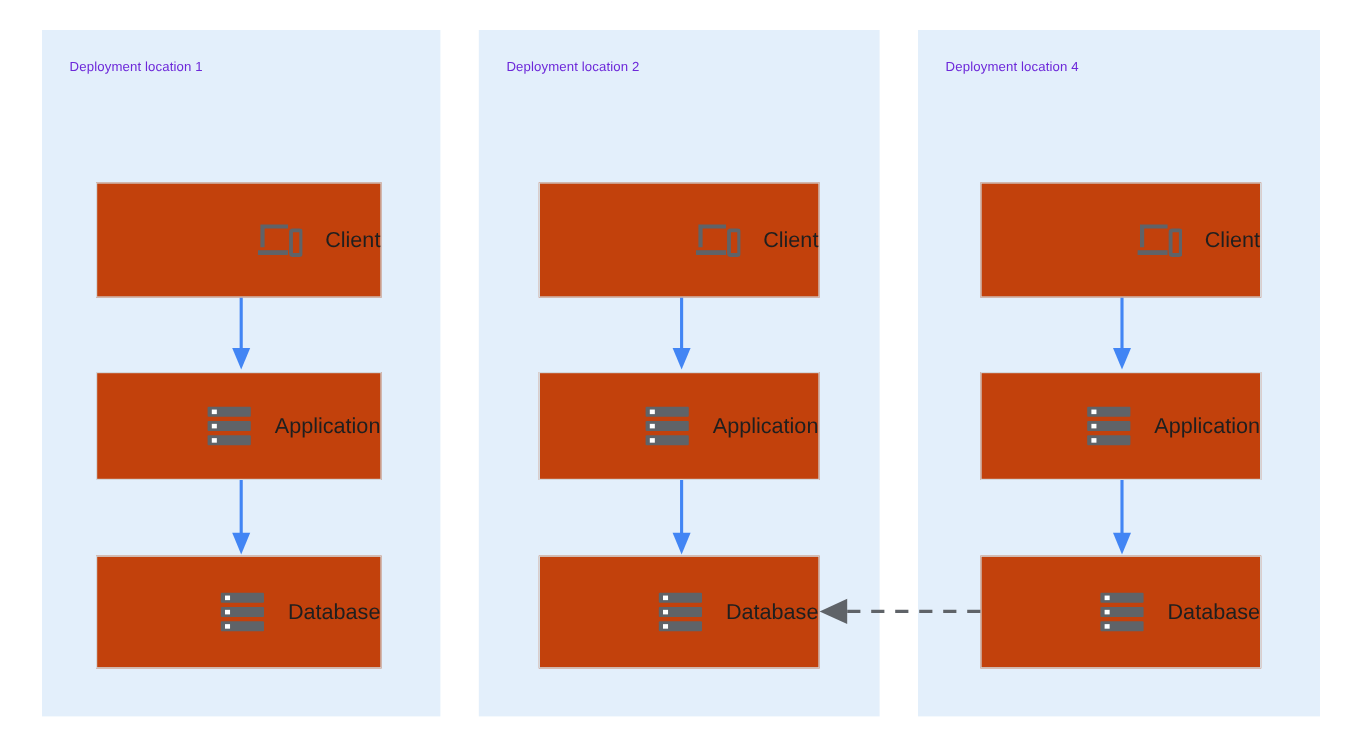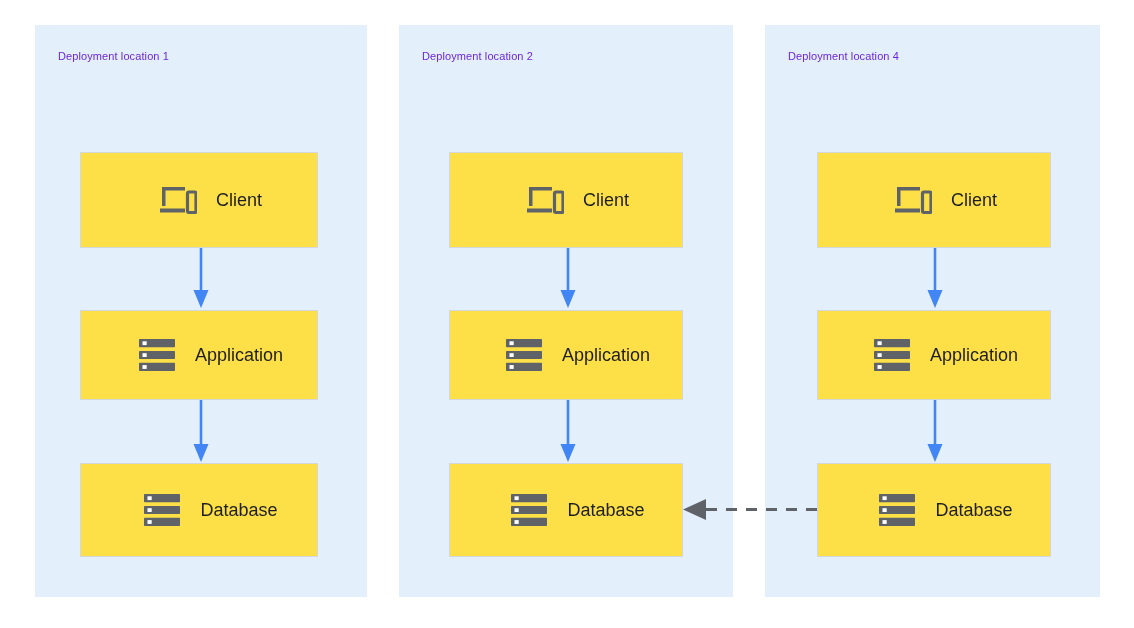--- a/index.html
+++ b/index.html
@@ -33,26 +33,26 @@
     font-size: 11px;
     line-height: 22px;
     color: #6d28d9;
     letter-spacing: 0.1px;
     white-space: nowrap;
   }
 
   
   .node {
     position: absolute;
-    background: #fde047;
+    background: #c2410c;
     border: 1px solid #d3d7db;
     box-sizing: border-box;
     display: flex;
     align-items: center;
-    justify-content: center;
+    justify-content: flex-end;
     padding-left: 22px;
   }
   .node-icon {
     flex: 0 0 auto;
     width: 40px;
     height: 36px;
     display: flex;
     align-items: center;
     justify-content: center;
   }

